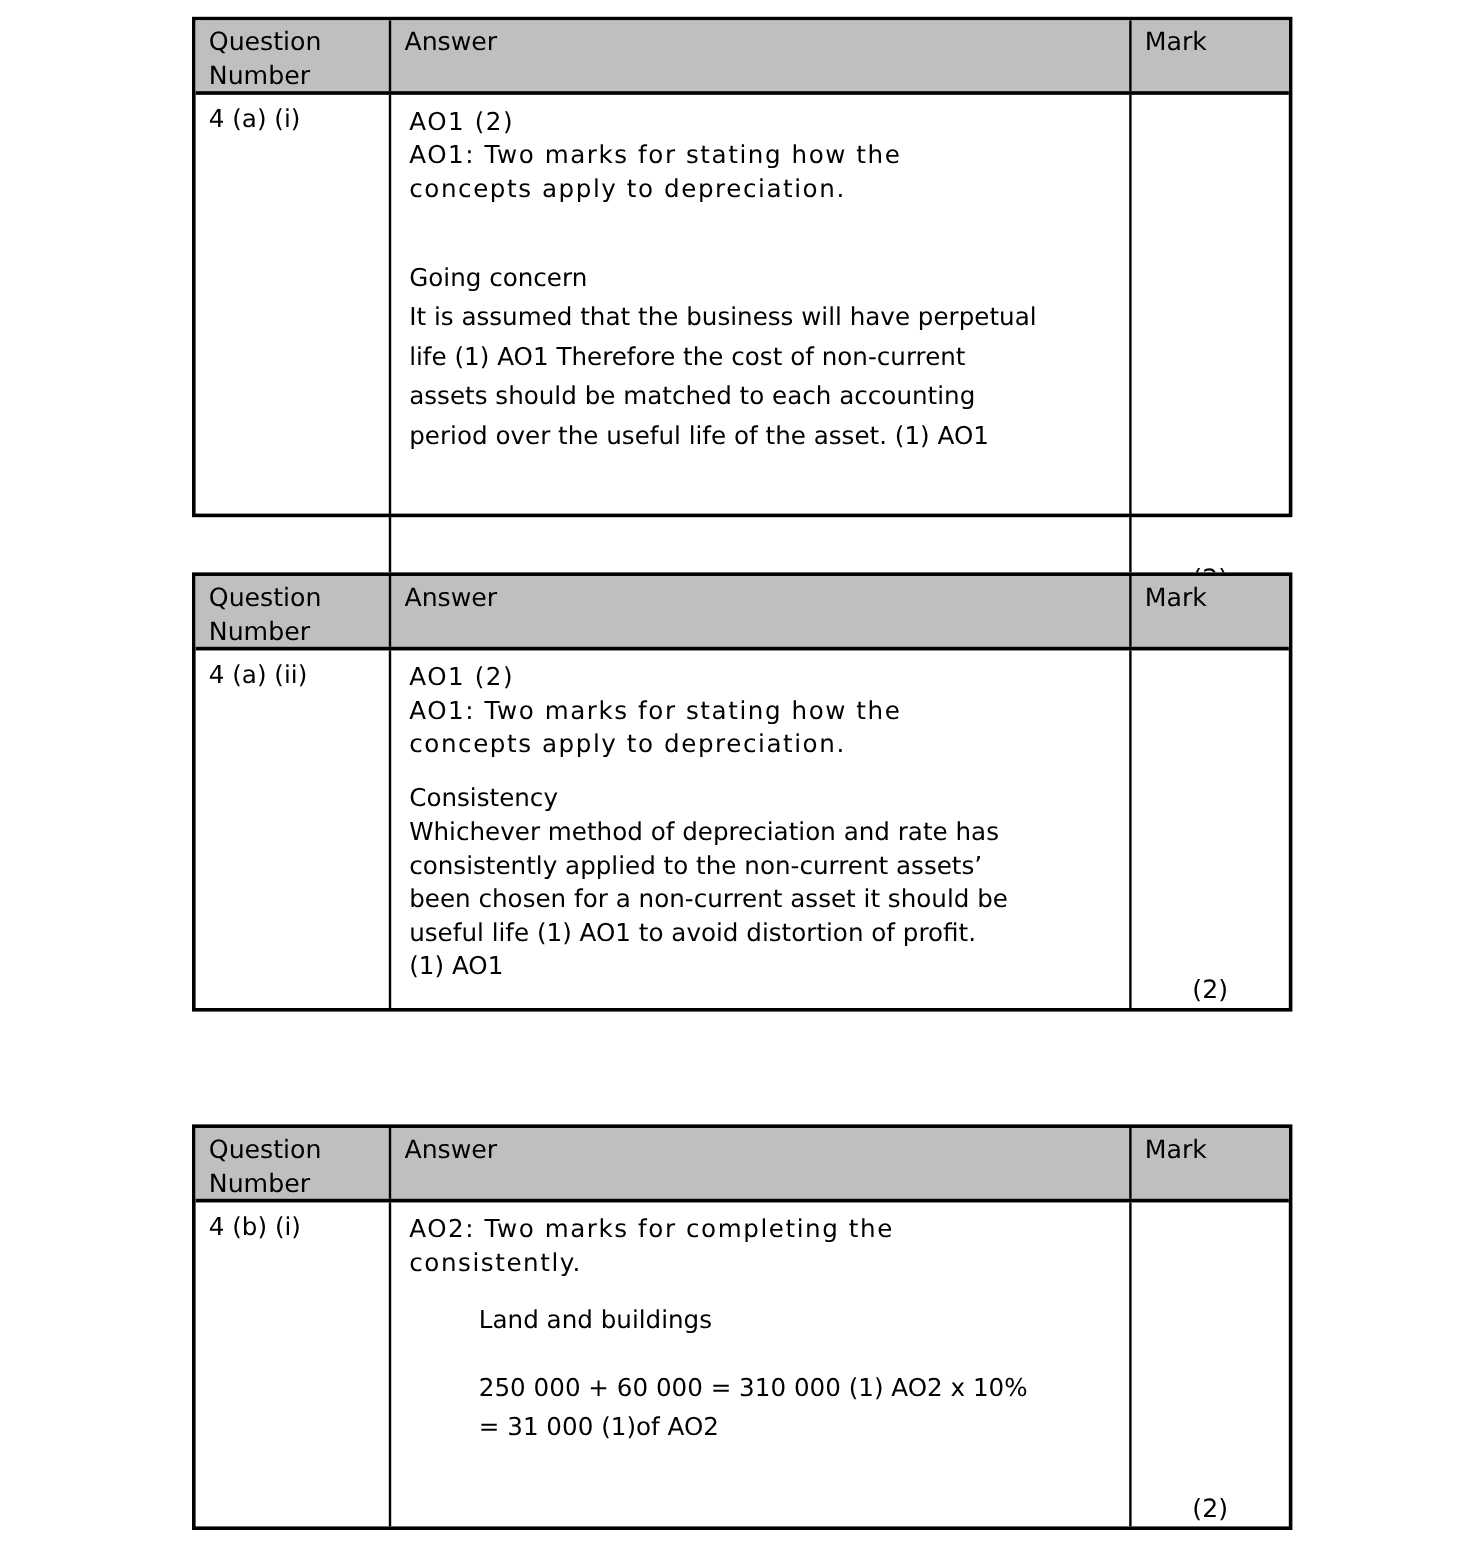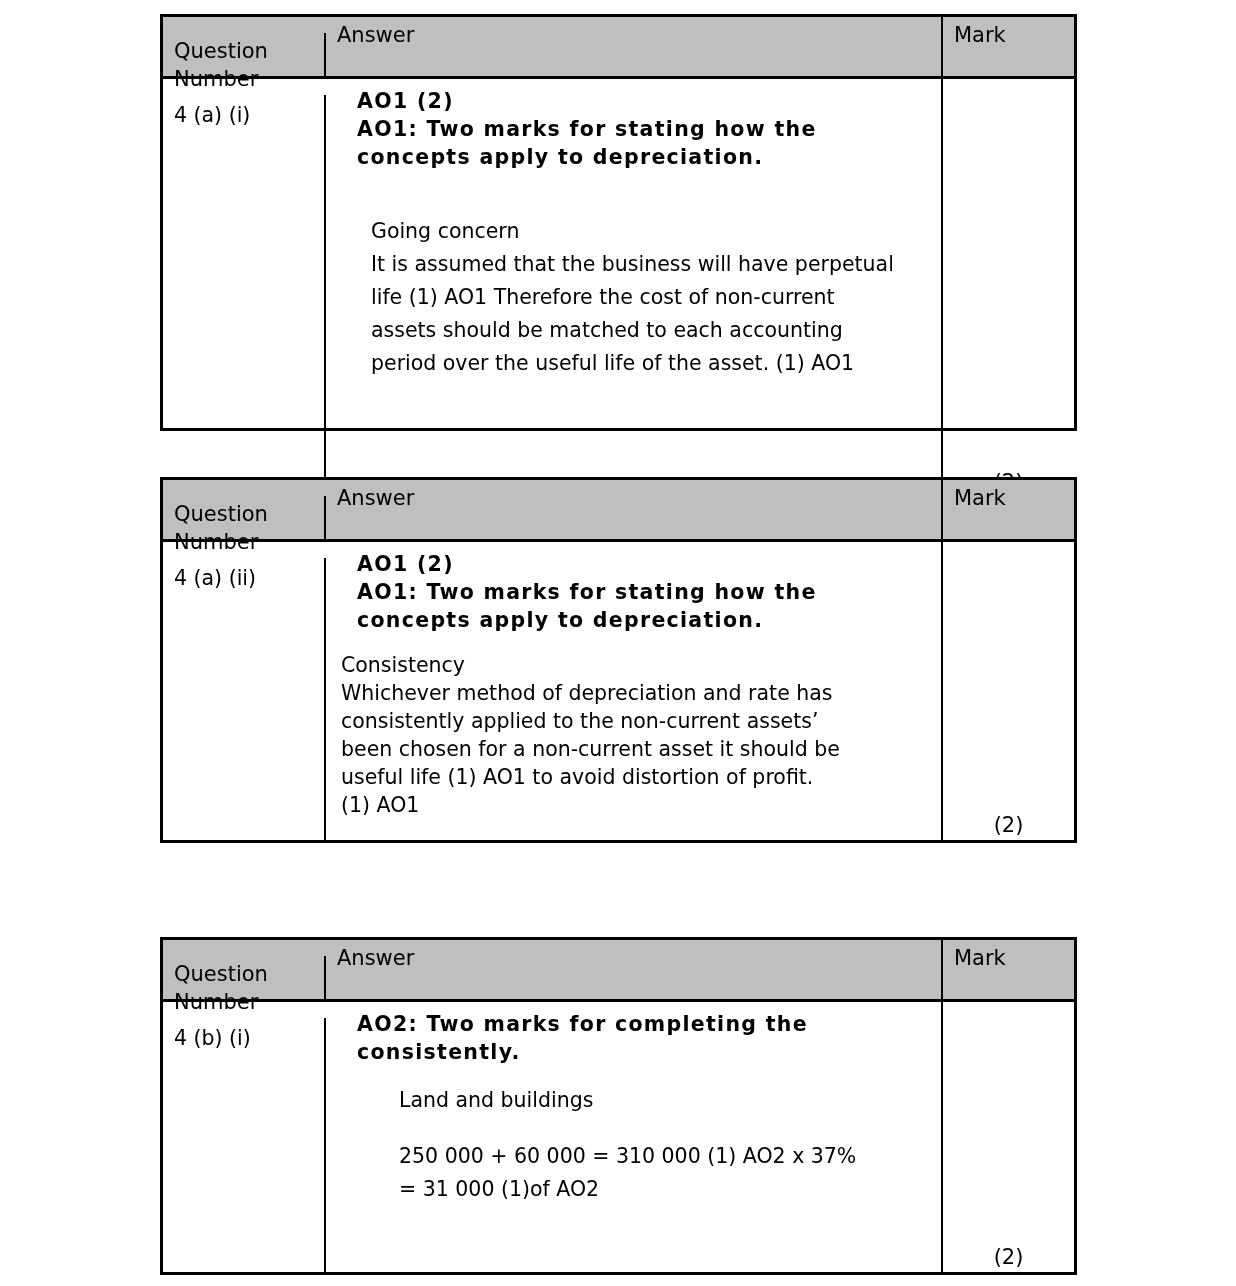--- a/index.html
+++ b/index.html
@@ -14,42 +14,42 @@
   .mstable {
     position:absolute; left:160px; width:917px;
     border:3px solid #000; background:#fff;
   }
   #t0 { top:14px;  height:417px; }
   #t1 { top:477px; height:366px; }
   #t2 { top:937px; height:338px; }
 
   .hdr { display:flex; background:#bfbfbf; border-bottom:3px solid #000; height:62px; }
   .hdr-cell { font-size:21px; line-height:28px; padding:4px 8px 0 11px; }
-  .c1 { width:163px; border-right:2px solid #000;margin-top:16px; }
+  .c1 { width:163px; border-right:2px solid #000; }
   .c2 { width:617px; border-right:2px solid #000; }
   .c3 { flex:1; }
 
   .tbody { display:flex; }
   #t0 .tbody { height:418px; }
   #t1 .tbody { height:298px; }
   #t2 .tbody { height:270px; }
 
   .qcell { font-size:20.5px; padding:8px 6px 0 11px; }
   .acell { padding:8px 0 0 15px; overflow:hidden; }
   .mcell { display:flex; flex-direction:column; justify-content:flex-end; align-items:center;
            font-size:21px; padding-bottom:3px; }
 
   .line { white-space:nowrap; font-size:20.5px; }
-  .ans-block.bold .line { font-weight:bold; letter-spacing:1.3px; line-height:28px;margin-left:16px; }
+  .ans-block.bold .line { font-weight:normal; letter-spacing:1.3px; line-height:28px; }
   #t0 .ans-block.plain .line { line-height:33px; }
   #t1 .ans-block.plain .line { line-height:28px; }
   #t2 .ans-block.plain .line { line-height:33px; }
   #t2 .ans-block.b1 .line { line-height:28px; }
 
-  #t0 .ans-block.b1 { margin-top:44px;margin-left:30px; }
+  #t0 .ans-block.b1 { margin-top:44px; }
   #t1 .ans-block.b1 { margin-top:17px; }
   #t2 .ans-block.b1 { margin-top:20px; margin-left:58px; }
   #t2 .ans-block.b2 { margin-top:26px; margin-left:58px; }
 
   .red { color:#000000; }
 </style>
 </head>
 <body>
 
 <div class="sheet">
@@ -121,21 +121,21 @@
       <div class="qcell c1">4 (b) (i)</div>
       <div class="acell c2">
           <div class="ans-block bold b0">
             <div class="line"><span>AO2: Two marks for completing the</span></div>
             <div class="line"><span>consistently.</span></div>
           </div>
           <div class="ans-block plain b1">
             <div class="line"><span>Land and buildings</span></div>
           </div>
           <div class="ans-block plain b2">
-            <div class="line"><span>250 000 + 60 000 = 310 000 (1) </span><span class="red">AO2</span><span> x 37%</span></div>
+            <div class="line"><span>250 000 + 60 000 = 310 000 (1) </span><span class="red">AO2</span><span> x 10%</span></div>
             <div class="line"><span>= 31 000 (1)of </span><span class="red">AO2</span></div>
           </div>
         </div>
       <div class="mcell c3">
         <span>(2)</span>
       </div>
     </div>
   </div>
 
 </div>

